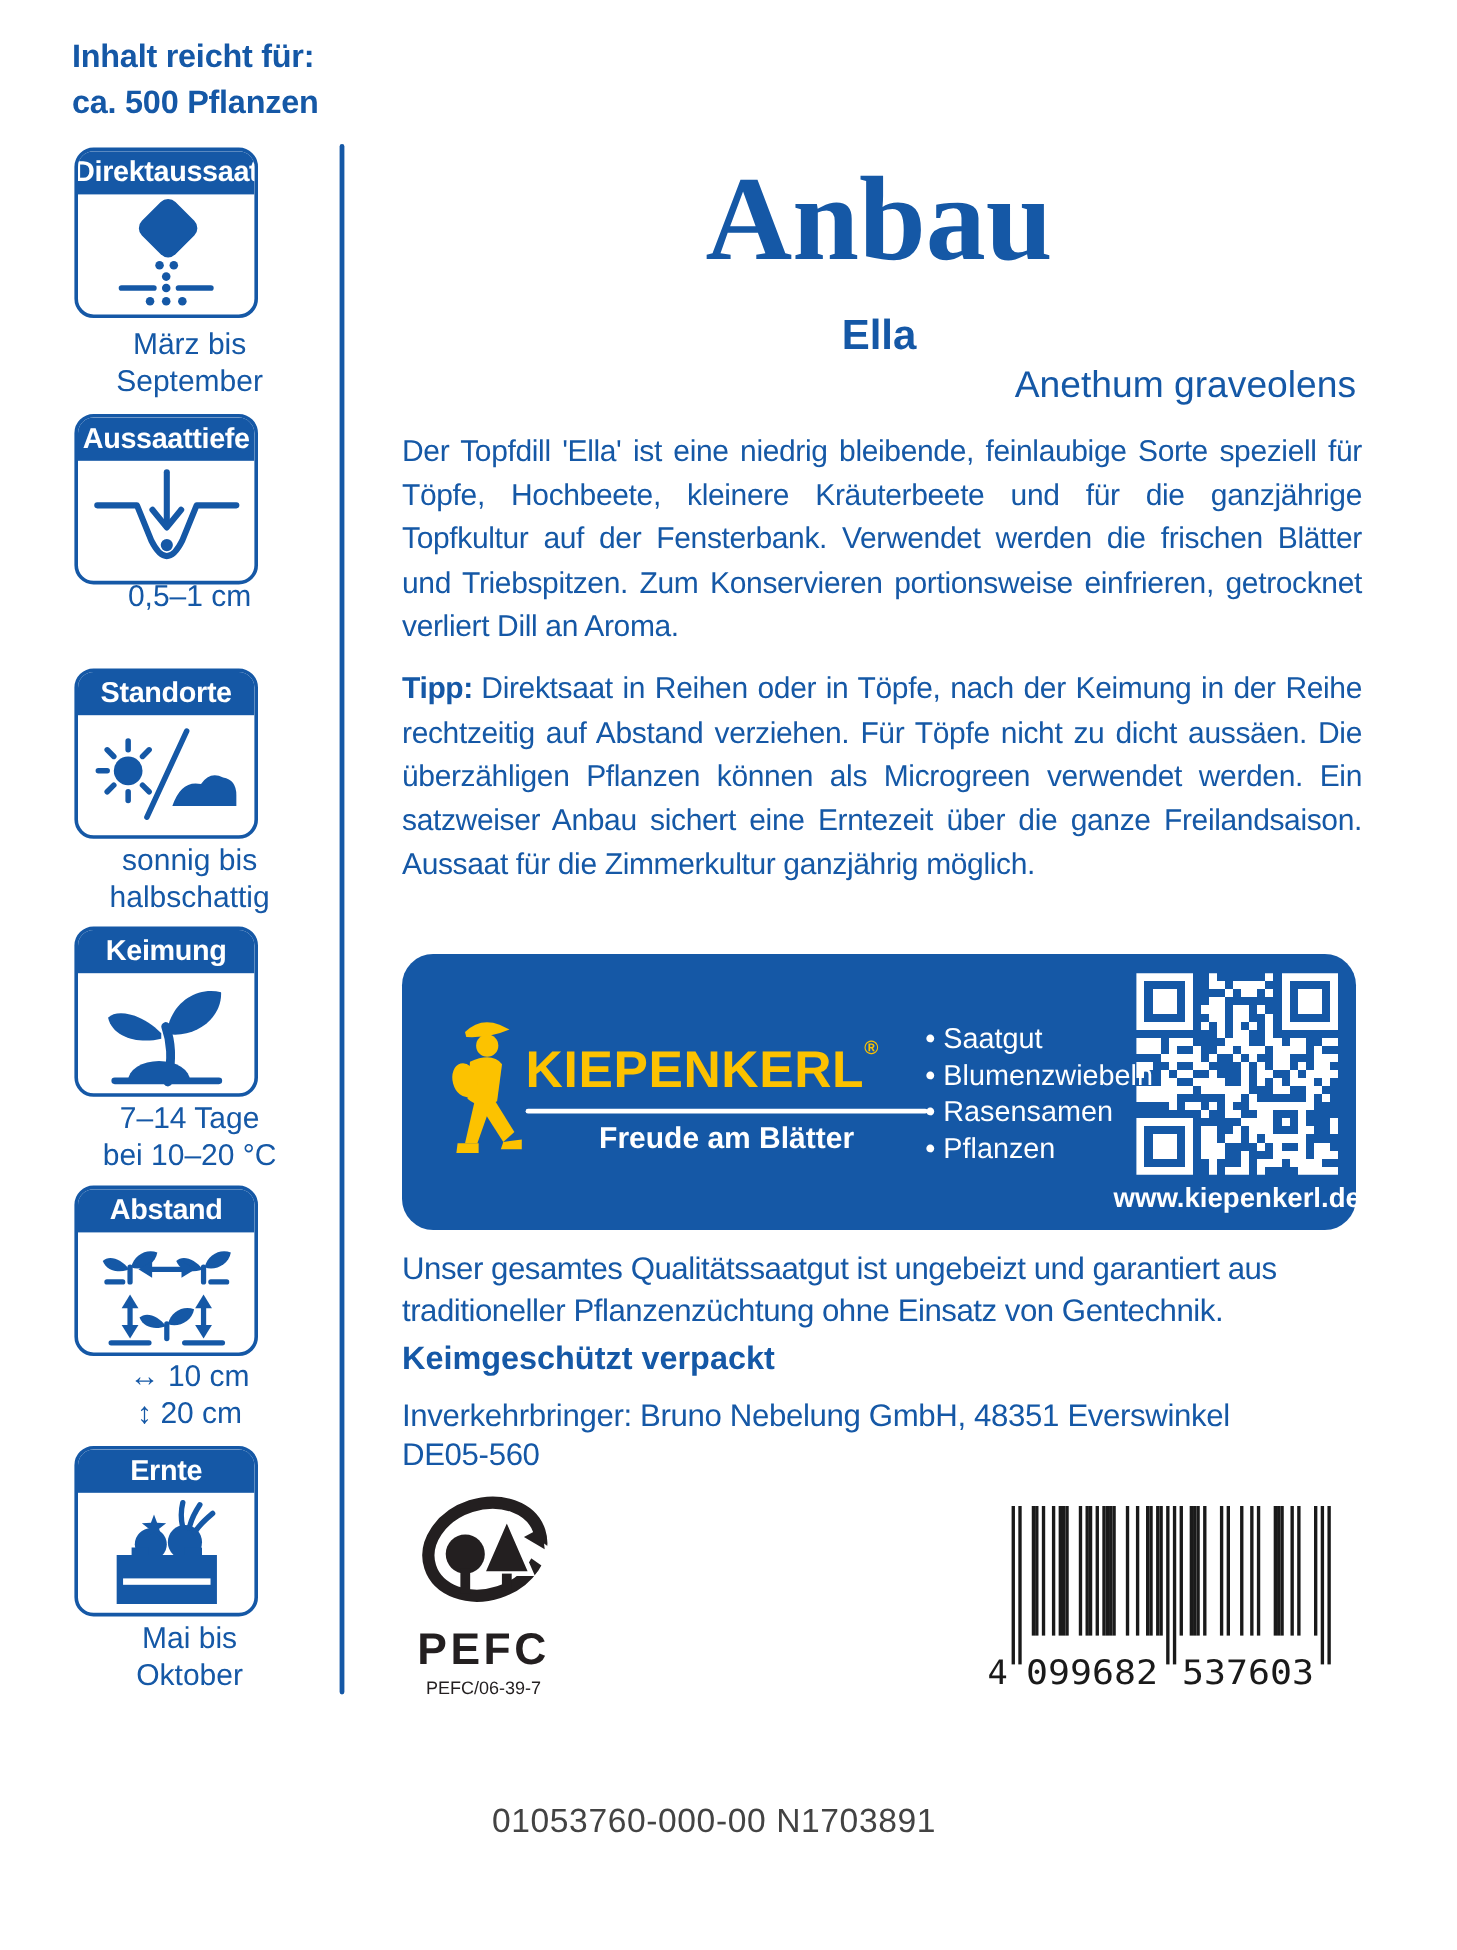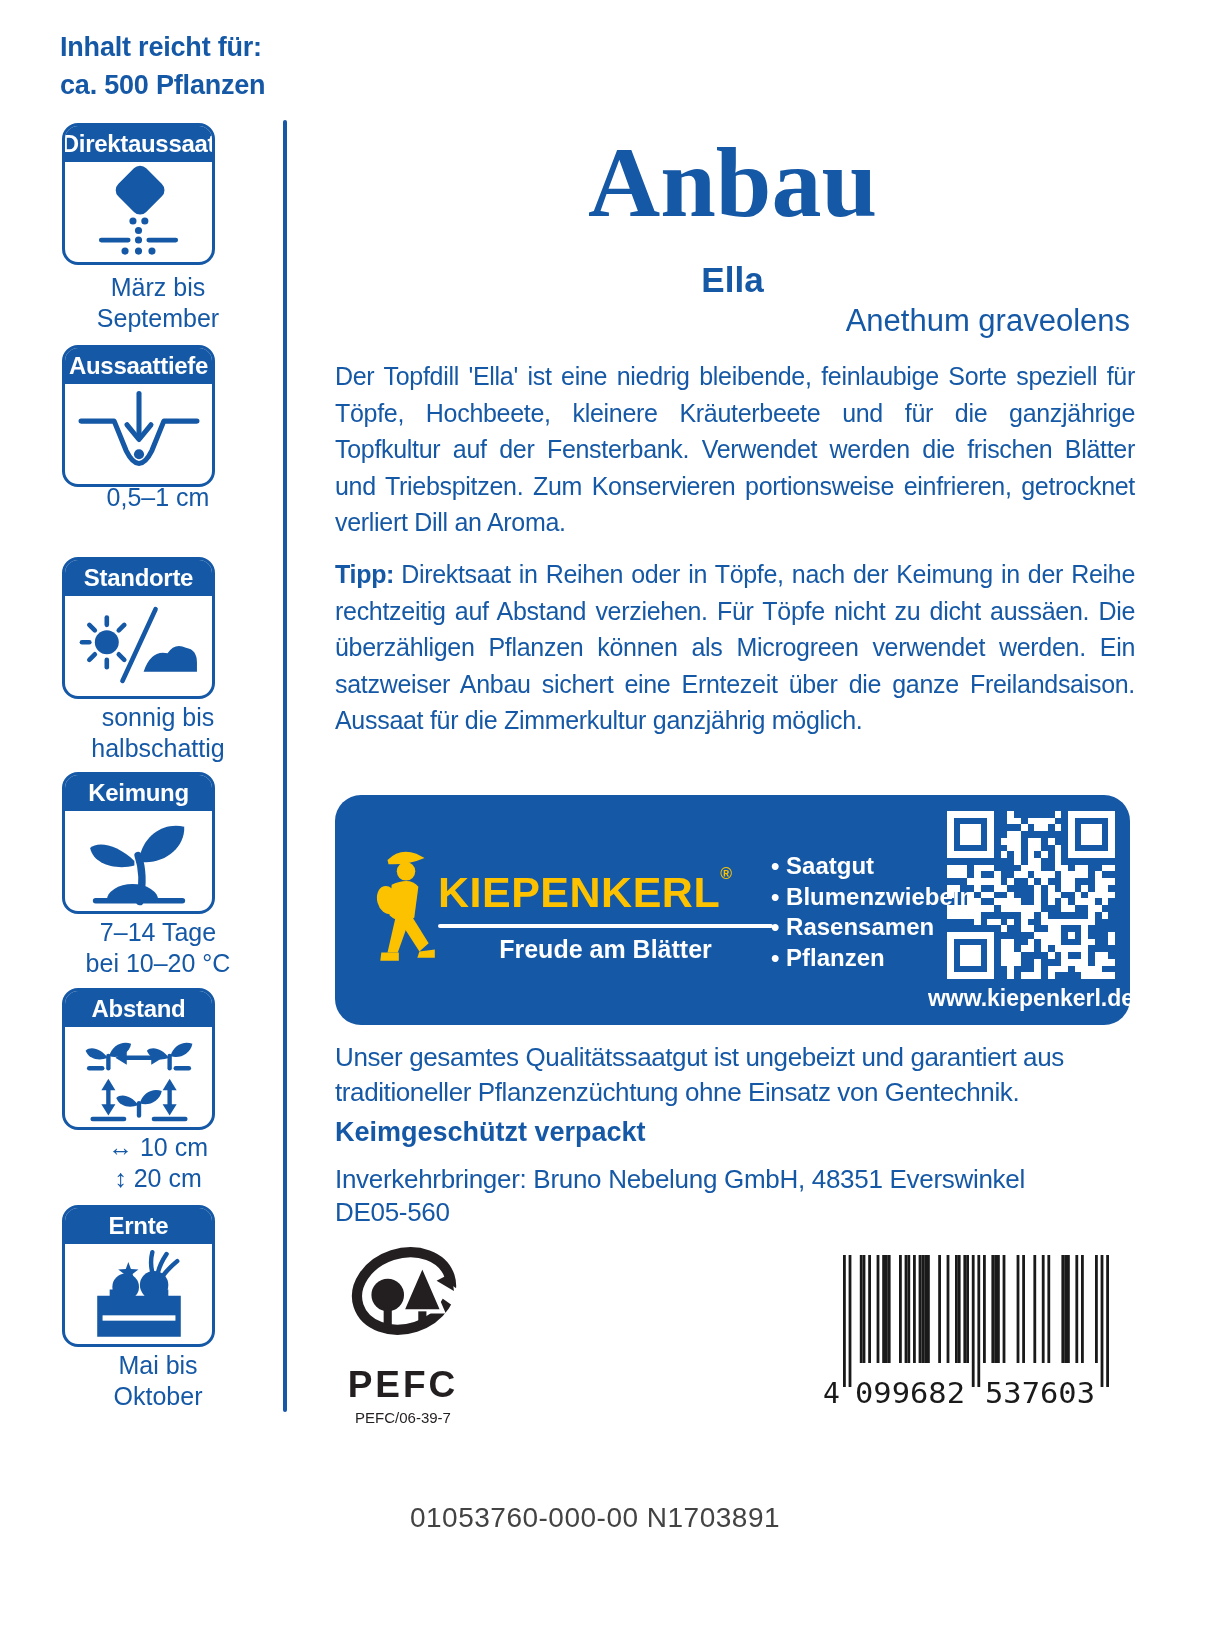--- a/index.html
+++ b/index.html
@@ -19,33 +19,33 @@
   .botanical{position:absolute;left:335px;top:303px;width:795px;text-align:right;font-size:31px;color:var(--blue);}
   .body-text{position:absolute;left:335px;width:800px;font-size:25px;line-height:36.5px;letter-spacing:-0.3px;color:var(--blue);text-align:justify;margin:0;}
   .body-text b{margin-right:7px;}
   
   .brand-box{position:absolute;left:335px;top:795px;width:795px;height:230px;background:var(--blue);border-radius:26px;}
   .brand-figure{position:absolute;left:34px;top:50px;color:var(--yellow);}
   .brand-name{position:absolute;left:103px;top:70px;color:var(--yellow);font-weight:bold;font-size:43px;letter-spacing:0.5px;white-space:nowrap;}
   .brand-name sup{font-size:16px;vertical-align:28px;}
   .brand-underline{position:absolute;left:103px;top:129px;width:335px;height:4px;background:#fff;border-radius:2px;}
   .brand-slogan{position:absolute;left:103px;top:140px;width:335px;text-align:center;color:#fff;font-weight:bold;font-size:25px;}
-  .product-list{position:absolute;left:436px;top:56px;color:#fff;font-weight:bold;font-size:24px;line-height:30.5px;}
+  .product-list{position:absolute;left:436px;top:56px;color:#fff;font-weight:normal;font-size:24px;line-height:30.5px;}
   .product-item::before{content:"• ";}
   .qr{position:absolute;left:612px;top:16px;}
   .website{position:absolute;left:578px;top:190px;width:236px;text-align:center;color:#fff;font-weight:bold;font-size:23px;}
   
   .footer-block{position:absolute;left:335px;top:1040px;width:805px;color:var(--blue);}
   .quality{font-size:26px;line-height:35px;letter-spacing:-0.4px;margin:0;}
   .packed{font-weight:bold;font-size:27px;margin:7px 0 0;}
   .distrib{font-size:26px;letter-spacing:-0.3px;line-height:33px;margin:15px 0 0;}
   .regcode{font-size:26px;letter-spacing:-0.3px;line-height:33px;margin:0;}
   .pefc{position:absolute;left:337px;top:1236px;width:132px;text-align:center;color:var(--ink);}
   .pefc svg{display:block;margin:0 auto;}
-  .pefc-word{font-size:37px;font-weight:bold;letter-spacing:3px;margin-top:16px;}
+  .pefc-word{font-size:37px;font-weight:bold;letter-spacing:3px;margin-top:6px;}
   .pefc-code{font-size:15px;margin-top:3px;}
   .barcode{position:absolute;left:823px;top:1255px;}
   .bottom-code{position:absolute;left:340px;top:1502px;width:510px;text-align:center;font-size:28px;letter-spacing:0.5px;color:#434343;}
 </style>
 </head>
 <body>
 
 <div class="note">
   <div>Inhalt reicht für:</div>
   <div>ca. 500 Pflanzen</div>

